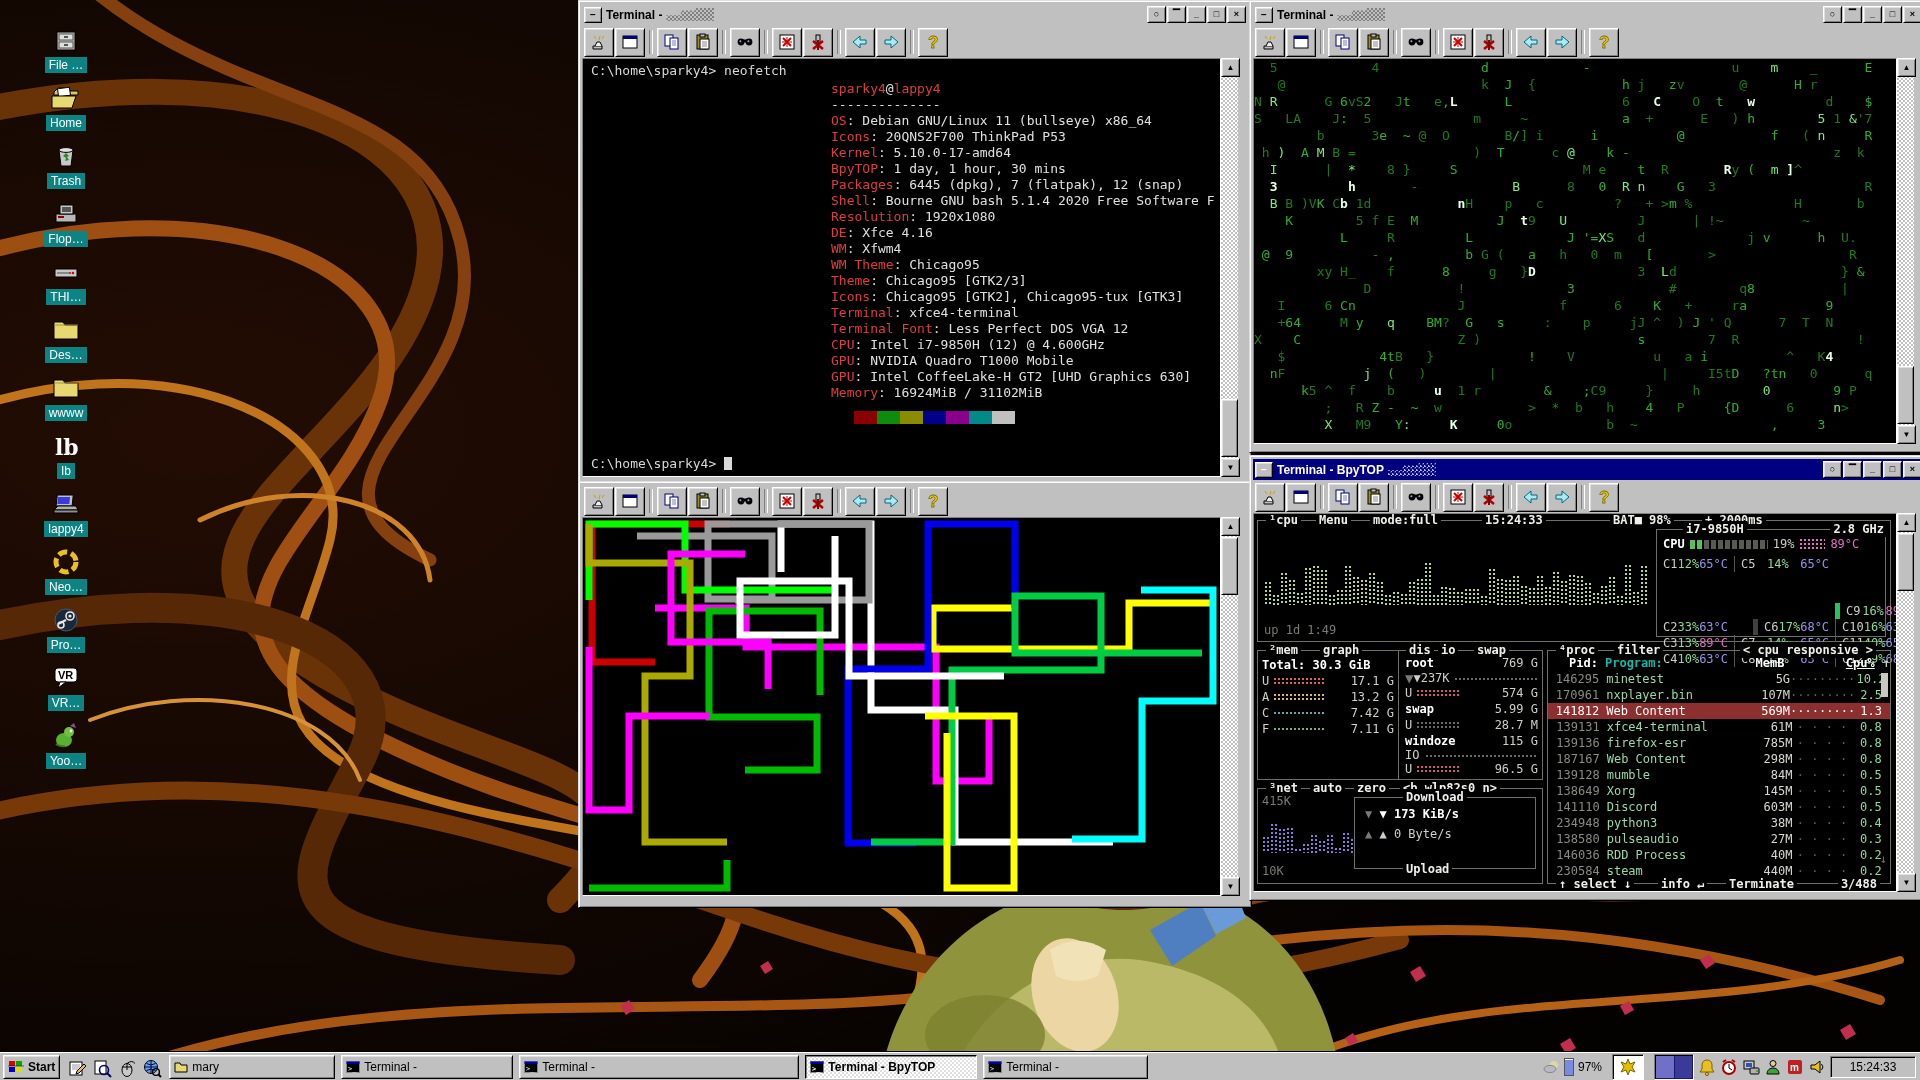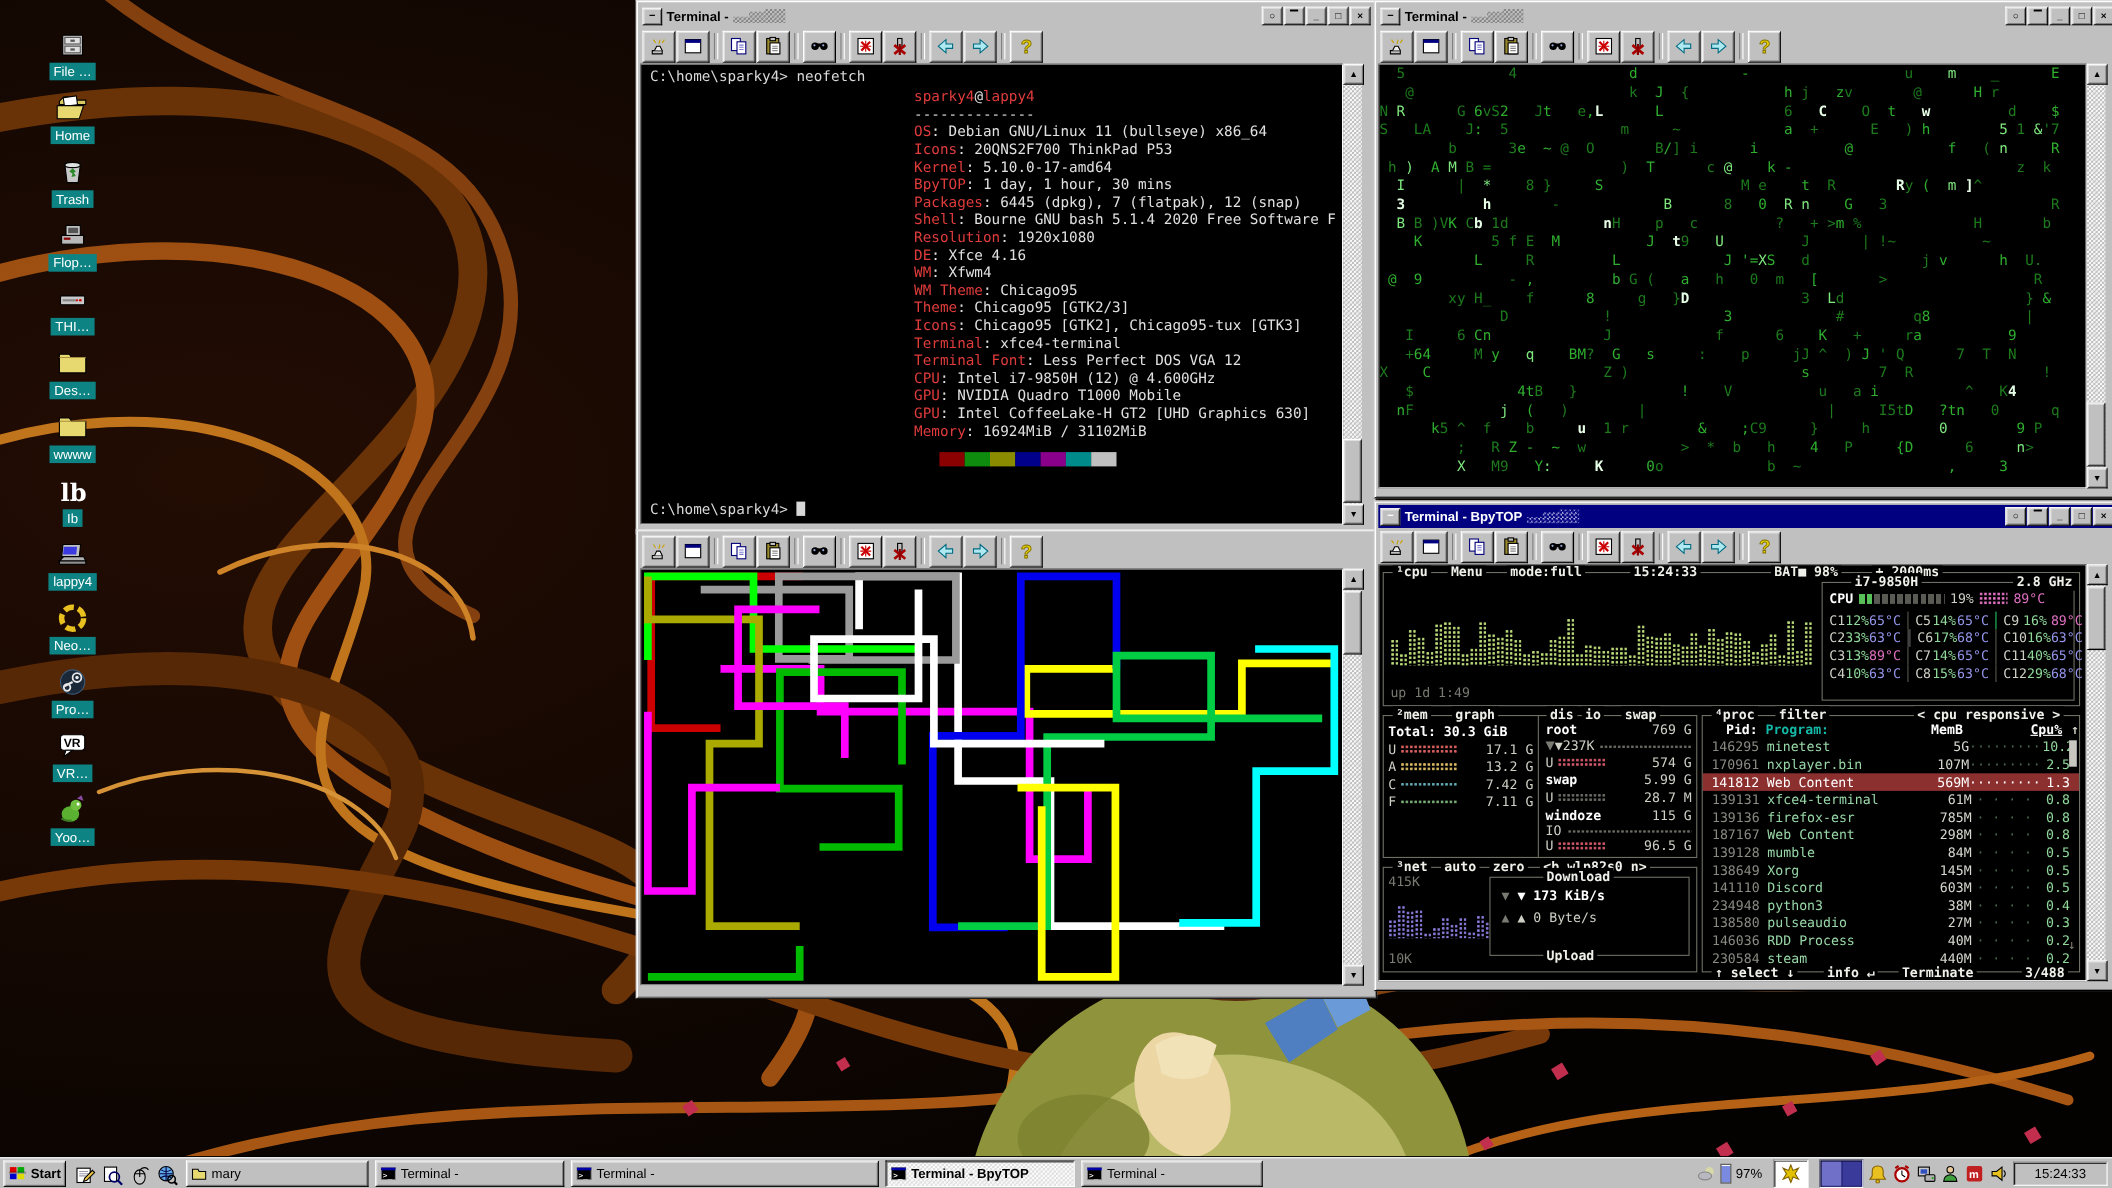--- a/index.html
+++ b/index.html
@@ -854,31 +854,31 @@
                 <div class="corecell" style="">
                   <span>C1</span>
                   <span class="grn">12%</span>
                   <span class="temp">65°C</span>
                 </div>
                 <div class="corecell" style="border-left:1px solid #55564c;">
                   <span>C5</span>
                   <span class="grn">14%</span>
                   <span class="temp">65°C</span>
                 </div>
-                <div class="corecell" style="border-left:1px solid #22c55e;">
+                <div class="corecell" style="border-left:5px solid #22c55e;margin-top:47px;">
                   <span>C9</span>
                   <span class="grn">16%</span>
                   <span class="hot">89°C</span>
                 </div>
                 <div class="corecell" style="">
                   <span>C2</span>
                   <span class="grn">33%</span>
                   <span class="temp">63°C</span>
                 </div>
-                <div class="corecell" style="border-left:3px solid #404040;">
+                <div class="corecell" style="border-left:5px solid #404040;margin-left:19px;">
                   <span>C6</span>
                   <span class="grn">17%</span>
                   <span class="temp">68°C</span>
                 </div>
                 <div class="corecell" style="border-left:1px solid #55564c;">
                   <span>C10</span>
                   <span class="grn">16%</span>
                   <span class="temp">63°C</span>
                 </div>
                 <div class="corecell" style="">

